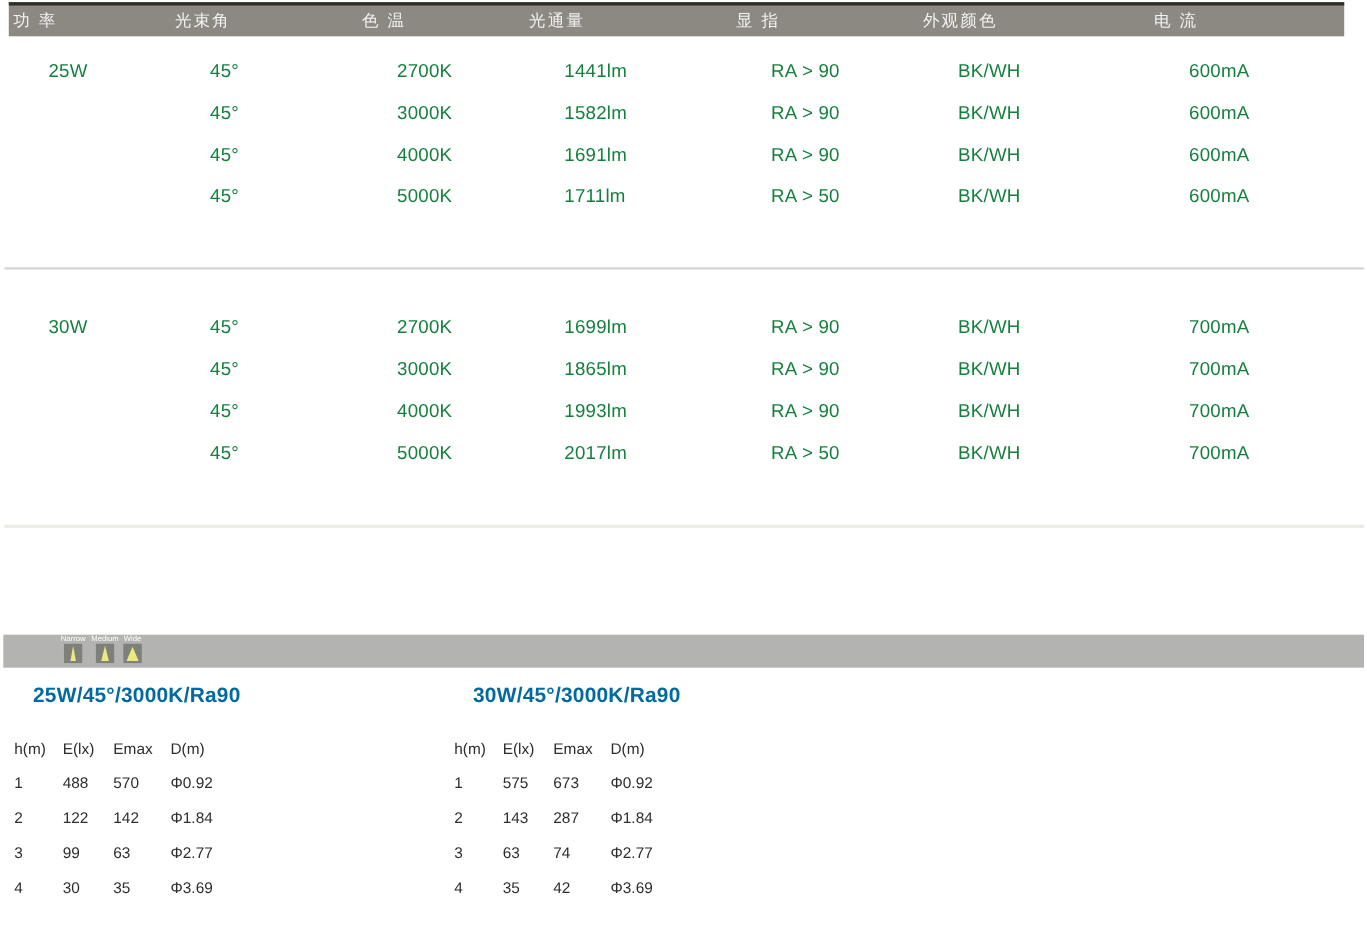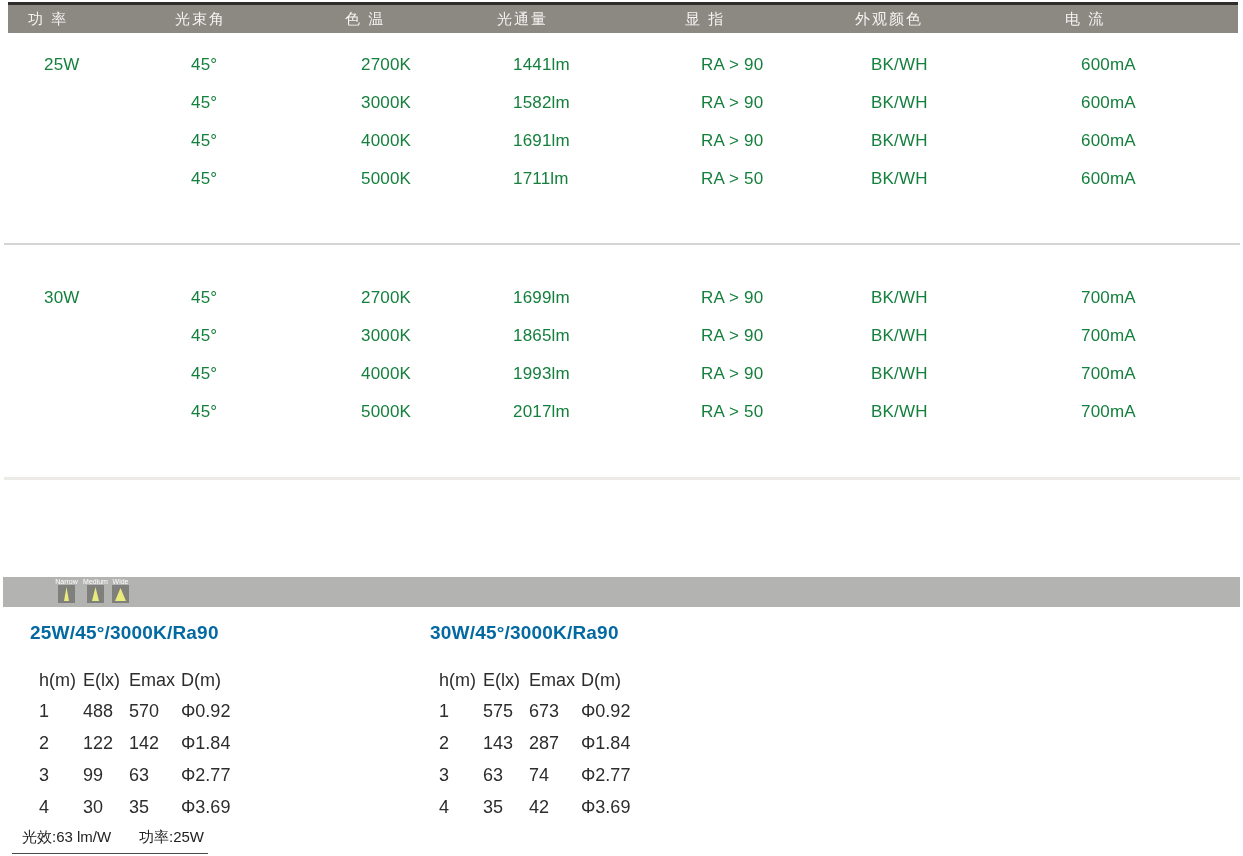--- a/index.html
+++ b/index.html
@@ -14,21 +14,21 @@
   .spec-grid{
     display:grid;
     grid-template-columns:147px 170px 152px 188px 170px 210px 1fr;
     align-items:center;
   }
   .spec-header{
     position:absolute;top:2px;left:8px;width:1210px;
     background:#8c8882;
     border-top:3px solid #2e2d2b;
     height:28px;
-    padding-left:20px;
+    padding-left:4px;
     color:#f4f3f2;
     font-size:15px;
     letter-spacing:2px;
   }
   .spec-row{
     position:absolute;left:24px;width:1210px;
     padding-left:20px;
     height:20px;line-height:20px;
     color:#15803d;
     font-size:17px;
@@ -50,21 +50,21 @@
   .beam-square{position:absolute;top:8px;left:0;width:17px;height:18px;}
   
   .photo-table{position:absolute;top:622px;width:400px;height:234px;color:#2d2d2d;}
   .pt-title{
     position:absolute;left:30px;top:0;
     font-size:19px;font-weight:700;color:#0369a1;letter-spacing:0.2px;
   }
   .pt-grid{
     position:absolute;left:13px;
     display:grid;grid-template-columns:44px 46px 52px 1fr;
-    font-size:18px;line-height:16px;margin-left:26px;
+    font-size:14px;line-height:16px;
   }
   .pt-head{top:50px;color:#2d2d2d;}
   .pt-r0{top:81px;}
   .pt-r1{top:113px;}
   .pt-r2{top:145px;}
   .pt-r3{top:177px;}
   .pt-footer{
     position:absolute;left:12px;top:206px;width:182px;
     border-bottom:1px solid #4a4a4a;
     padding:0 4px 6px 10px;
@@ -214,24 +214,20 @@
       <span>99</span>
       <span>63</span>
       <span>Φ2.77</span>
     </div>
     <div class="pt-grid pt-r3">
       <span>4</span>
       <span>30</span>
       <span>35</span>
       <span>Φ3.69</span>
     </div>
-    <div class="pt-footer">
-      <span>光效:63 lm/W</span>
-      <span>功率:25W</span>
-    </div>
   </div>
 
   <div class="photo-table" style="left:400px;">
     <div class="pt-title">30W/45°/3000K/Ra90</div>
     <div class="pt-grid pt-head">
       <span>h(m)</span>
       <span>E(lx)</span>
       <span>Emax</span>
       <span>D(m)</span>
     </div>

